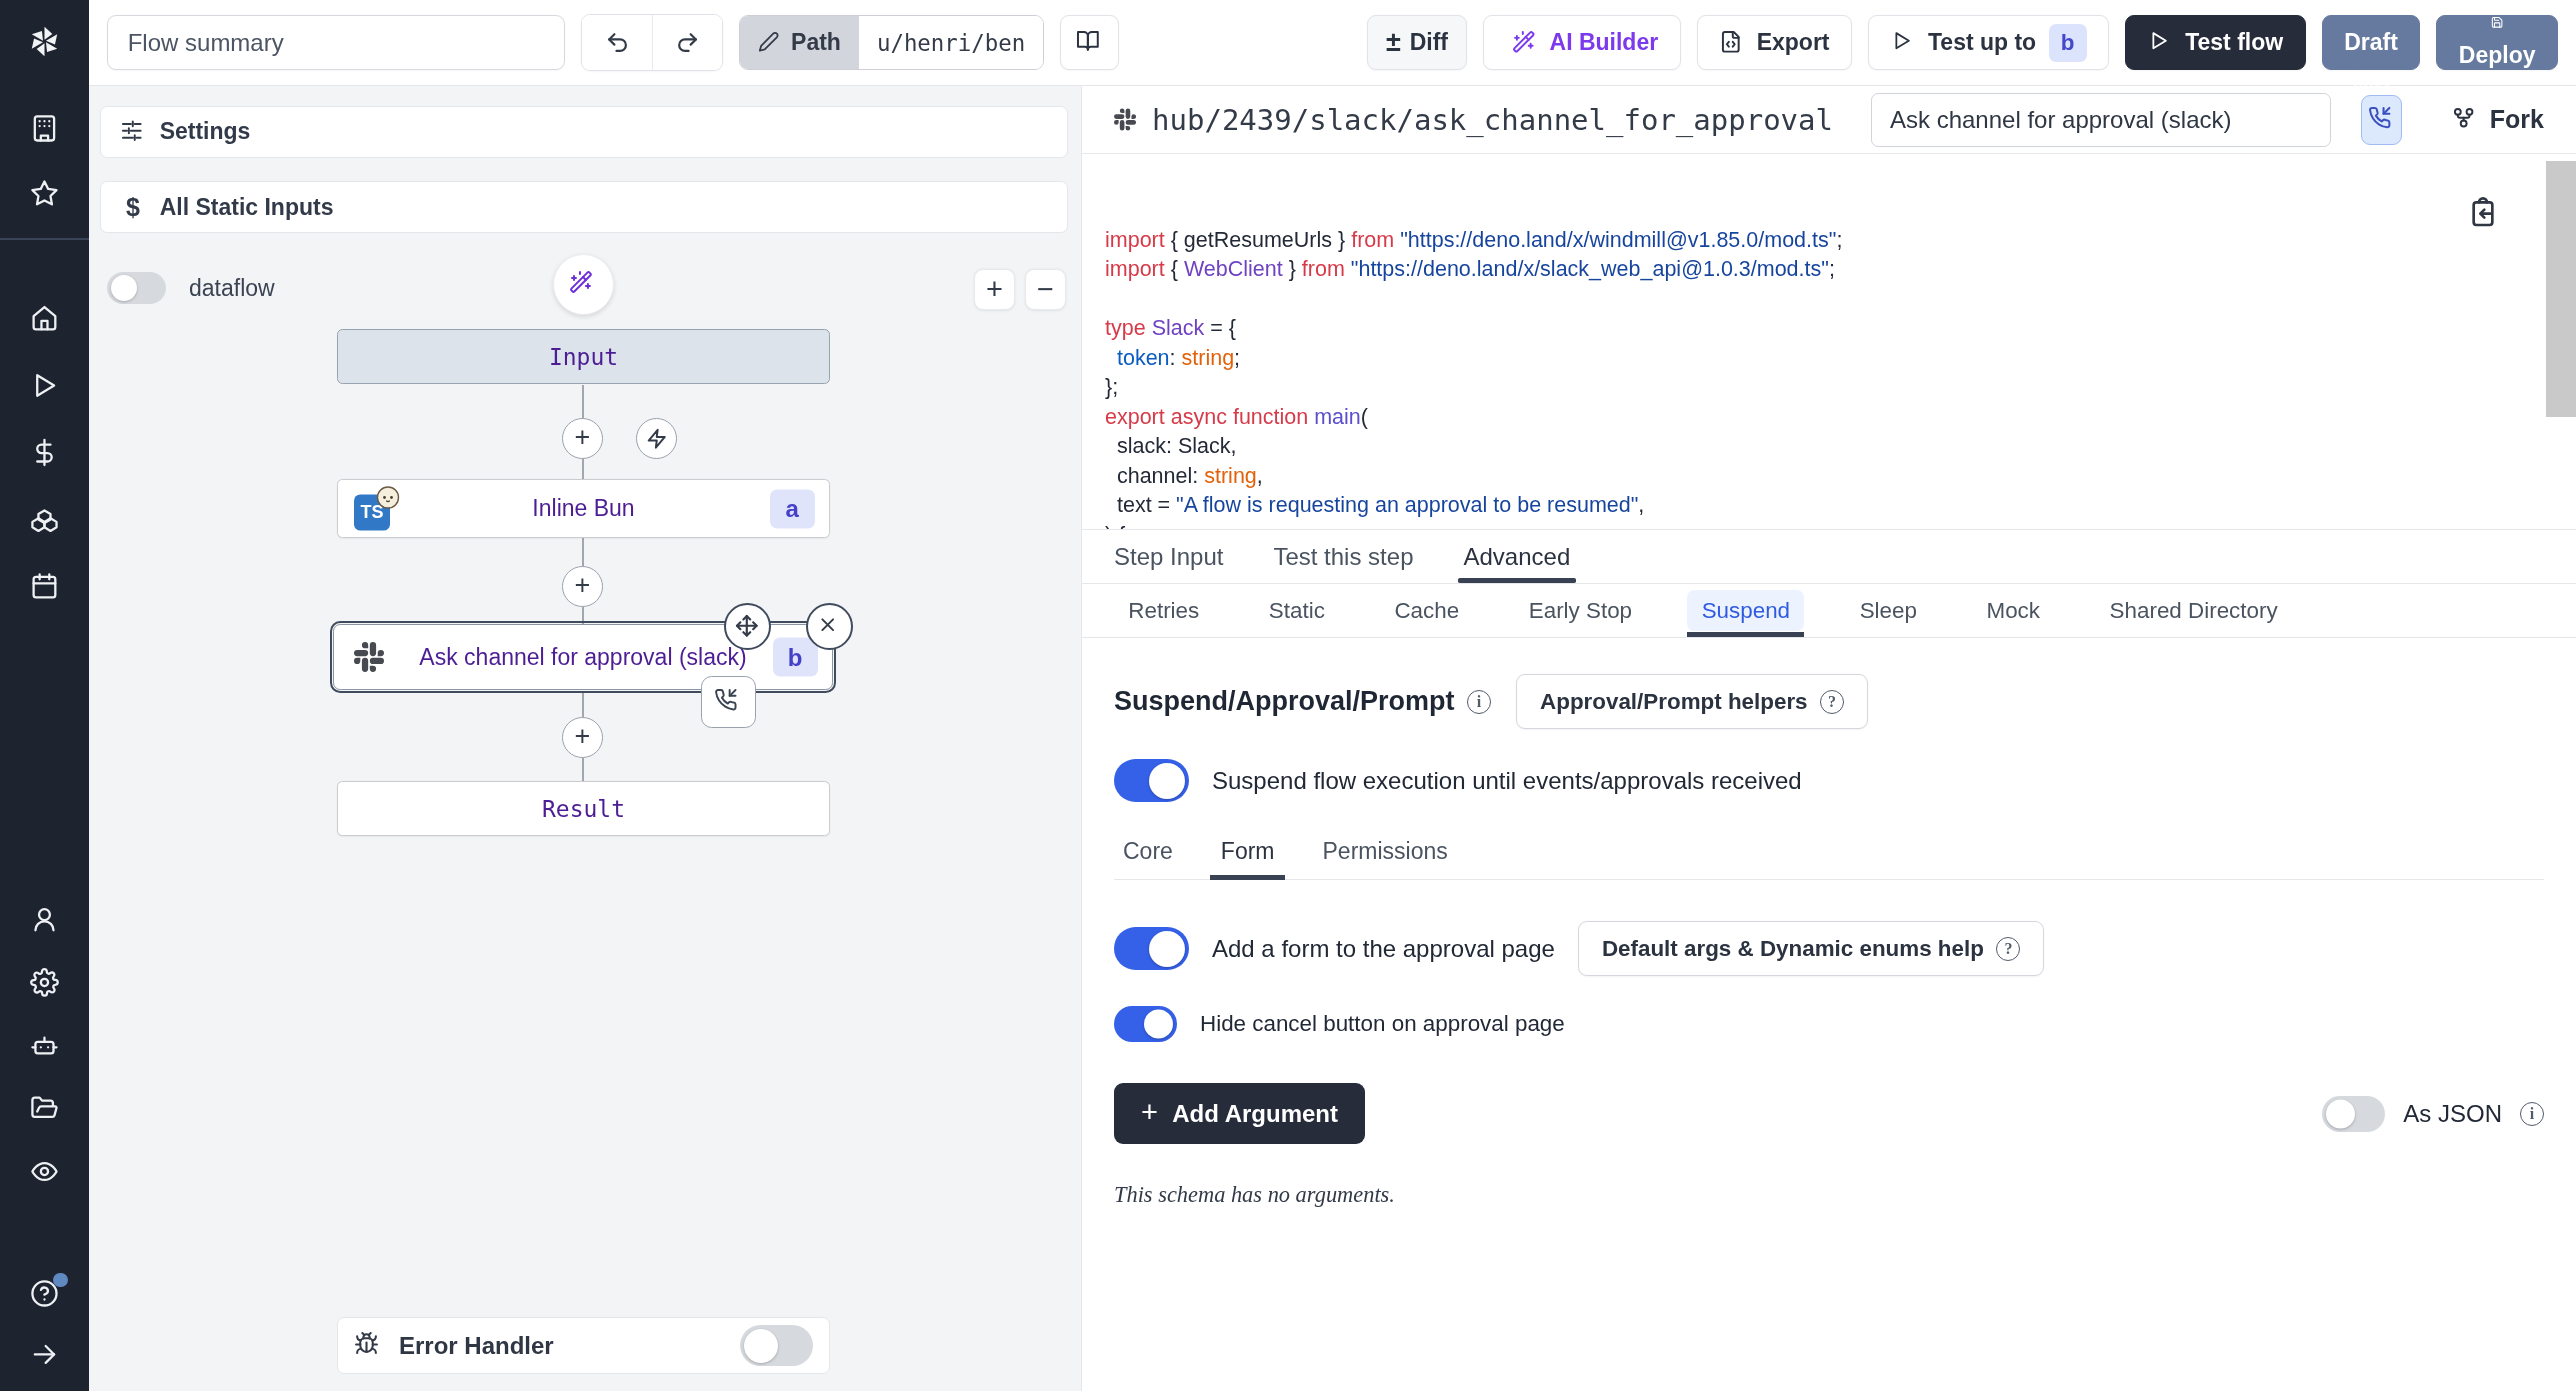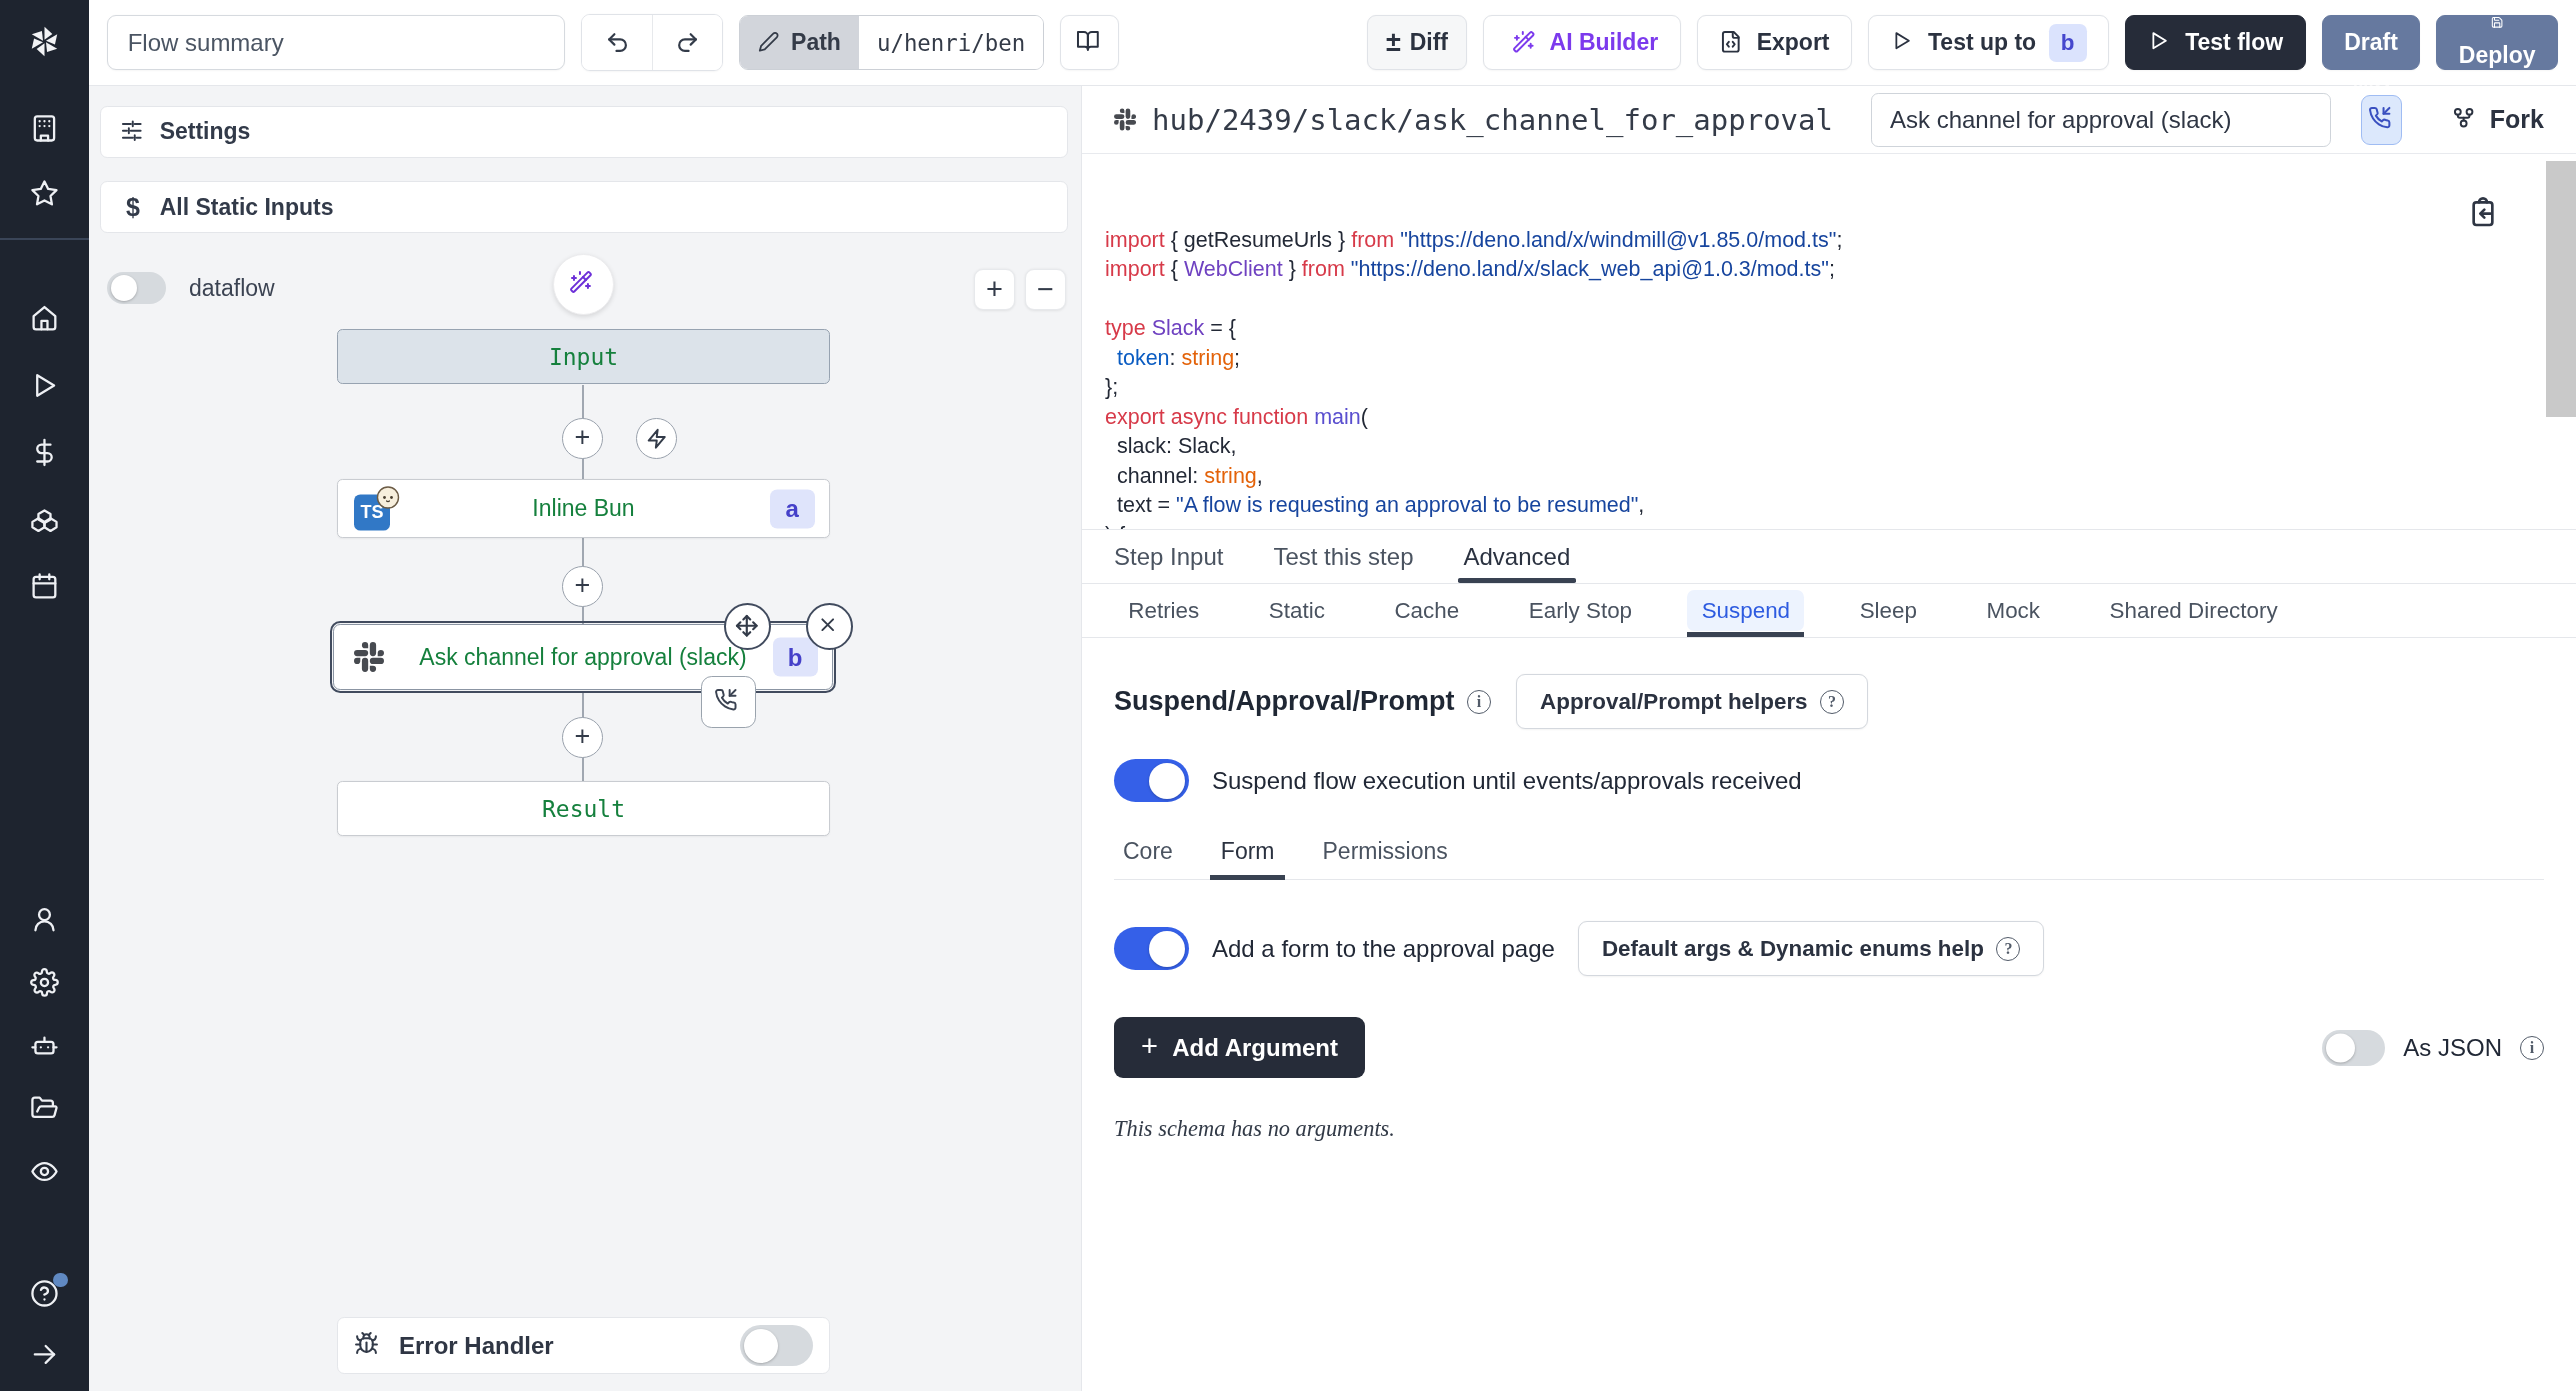--- a/index.html
+++ b/index.html
@@ -60,21 +60,21 @@
   .wand-btn{position:absolute;left:464px;top:168px;width:61px;height:61px;border-radius:50%;background:#fff;border:0.9px solid #ececee;box-shadow:0 1.8px 5.4px rgba(0,0,0,.12);display:flex;align-items:center;justify-content:center;cursor:pointer;}
   .wand-btn svg{width:29px;height:29px;stroke:#6d30d8;stroke-width:2;fill:none;stroke-linecap:round;stroke-linejoin:round;}
   .zoom-btn{position:absolute;top:183px;width:41px;height:41px;border-radius:9px;background:#fff;border:0.9px solid #e7e9ec;box-shadow:0 0.9px 2.7px rgba(0,0,0,.08);font-size:29px;color:#333b49;display:flex;align-items:center;justify-content:center;cursor:pointer;line-height:1;}
 
   .edge{position:absolute;left:493px;width:1.8px;background:#a0a7b1;}
   .g-circle{position:absolute;width:41px;height:41px;border-radius:50%;background:#fff;border:1.3px solid #99a1ac;display:flex;align-items:center;justify-content:center;cursor:pointer;}
   .g-circle svg{width:21.5px;height:21.5px;stroke:#333b49;stroke-width:2.2;fill:none;stroke-linecap:round;stroke-linejoin:round;}
   .g-circle .plus-glyph{font-size:27px;color:#333b49;line-height:1;margin-top:-2.7px;}
 
   .node{position:absolute;display:flex;align-items:center;border-radius:5.4px;cursor:pointer;}
-  .node .center-label{position:absolute;left:0;right:0;text-align:center;font-size:23px;color:#15803d;}
+  .node .center-label{position:absolute;left:0;right:0;text-align:center;font-size:23px;color:#4c1d95;}
   .node-input{left:248px;top:243px;width:493px;height:55px;background:#dce3ea;border:0.9px solid #97a3b1;}
   .node-plain{background:#fff;border:0.9px solid #c9ccd1;box-shadow:0 0.9px 1.8px rgba(0,0,0,.05);}
   .mono{font-family:"DejaVu Sans Mono",monospace;}
   .node-bun{left:248px;top:393px;width:493px;height:59px;}
   .node-approval{left:244px;top:538px;width:500px;height:66px;background:#fff;border:0.9px solid #8b95a3;border-radius:7.2px;outline:2.7px solid #414b5e;outline-offset:1.8px;}
   .node-result{left:248px;top:695px;width:493px;height:55px;}
   .node-badge{position:absolute;right:14.3px;top:50%;transform:translateY(-50%);min-width:45px;height:39px;border-radius:7.2px;background:#dfe4fb;color:#4540c9;font-weight:700;font-size:24px;display:flex;align-items:center;justify-content:center;}
   .ts-wrap{position:absolute;left:16px;top:50%;transform:translateY(-50%);width:39px;height:39px;}
   .ts-box{width:36px;height:36px;margin-top:5.4px;background:#3178c6;border-radius:6.3px;color:#fff;font-weight:700;font-size:18px;display:flex;align-items:center;justify-content:center;}
   .bun-face{position:absolute;top:-3.6px;right:-7.2px;width:24px;height:24px;}
@@ -604,20 +604,26 @@
             <span class="toggle on t-lg">
                 <span class="knob"></span>
               </span>
             <span>Add a form to the approval page</span>
             <button class="helper-btn">
               <span>Default args &amp; Dynamic enums help</span>
               <span class="circ-ico">?</span>
             </button>
           </div>
 
+          <div class="form-row second">
+            <span class="toggle on t-md">
+                <span class="knob"></span>
+              </span>
+            <span>Hide cancel button on approval page</span>
+          </div>
 
           <div class="arg-row">
             <button class="add-arg-btn">
               <span class="plus-glyph">+</span>
               <span>Add Argument</span>
             </button>
             <div class="as-json">
               <span class="toggle off t-md">
                   <span class="knob"></span>
                 </span>

